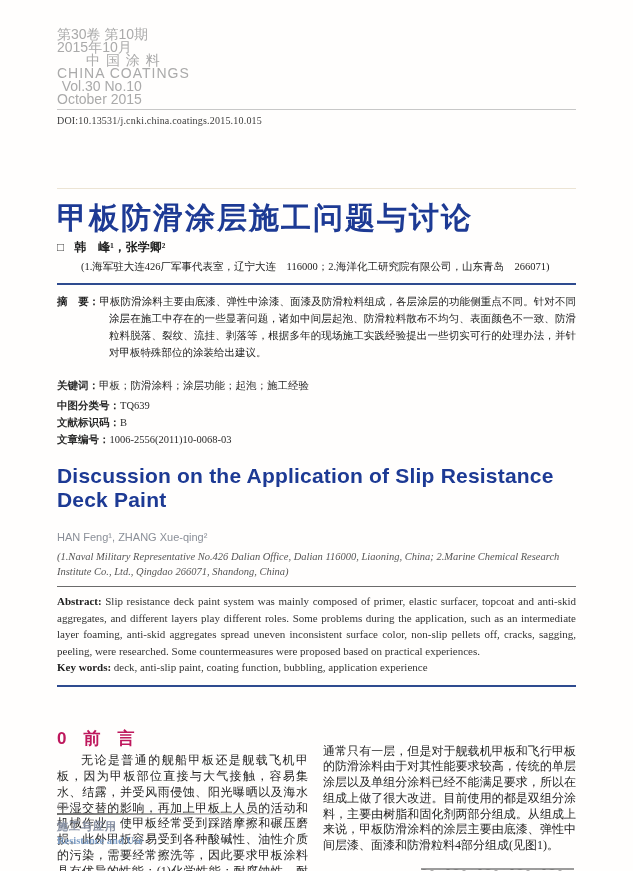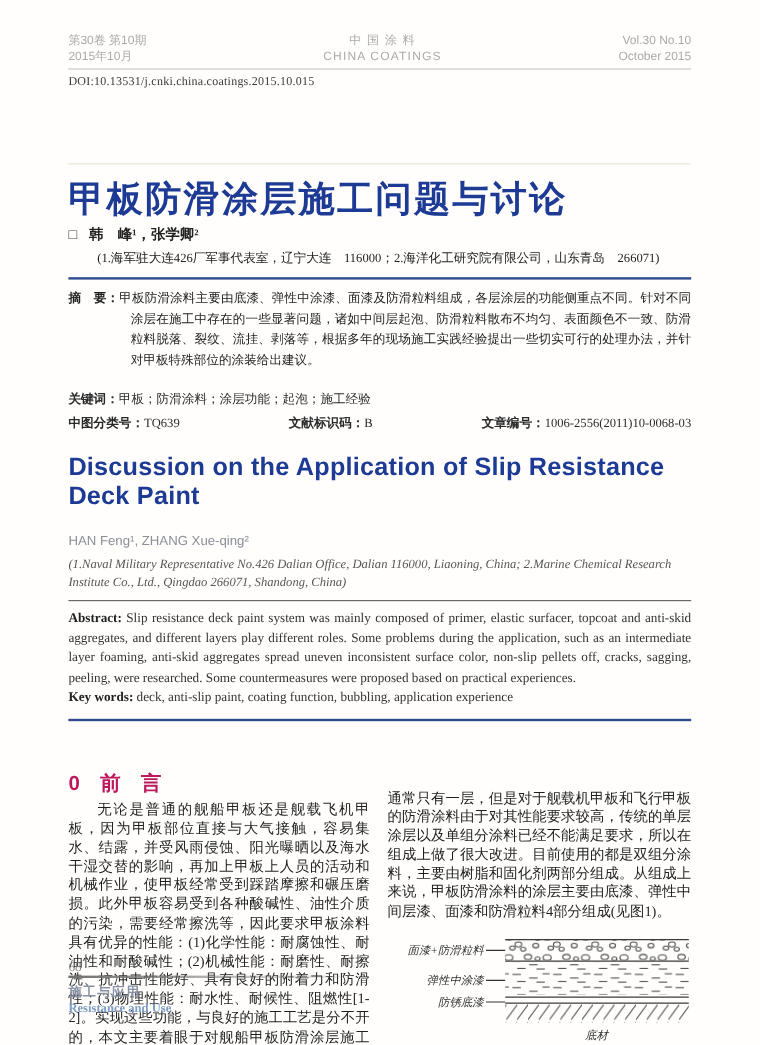--- a/index.html
+++ b/index.html
@@ -15,23 +15,24 @@
     overflow: hidden;
   }
   .content { padding: 28px 57px 0 57px; }
 
   
   .jheader {
     display: flex;
     justify-content: space-between;
     align-items: flex-start;
     font-family: "Liberation Sans", sans-serif;
-    font-size: 10px;
+    font-size: 14px;
     line-height: 13px;
     color: #aaaaaa;
+    flex-direction: column;
   }
   .jheader .col { white-space: nowrap; }
   .jheader .center { text-align: center; letter-spacing: 1px; }
   .jheader .right { text-align: right; }
   .jheader-rule { border-top: 1px solid #c8c8c8; margin-top: 3px; }
   .doi { margin-top: 5px; font-size: 10px; color: #3b3b3b; font-weight: 500; letter-spacing: .2px; }
 
   
   .faint-rule { border-top: 1px solid #ece4d4; margin-top: 62px; }
   .title-cn {
@@ -58,20 +59,21 @@
     color: #222;
   }
   .abs-cn .lbl, .kw-cn .lbl, .class-row .lbl { font-weight: bold; font-family: "Liberation Sans", sans-serif; }
   .kw-cn { margin-top: 16px; font-size: 10.5px; line-height: 17px; }
   .class-row {
     margin-top: 3px;
     display: flex;
     justify-content: space-between;
     font-size: 10.5px;
     line-height: 17px;
+    flex-direction: column;
   }
 
   
   .title-en {
     margin-top: 16px;
     font-family: "Liberation Sans", sans-serif;
     font-weight: bold;
     font-size: 21px;
     color: #1d3a94;
     letter-spacing: .2px;

